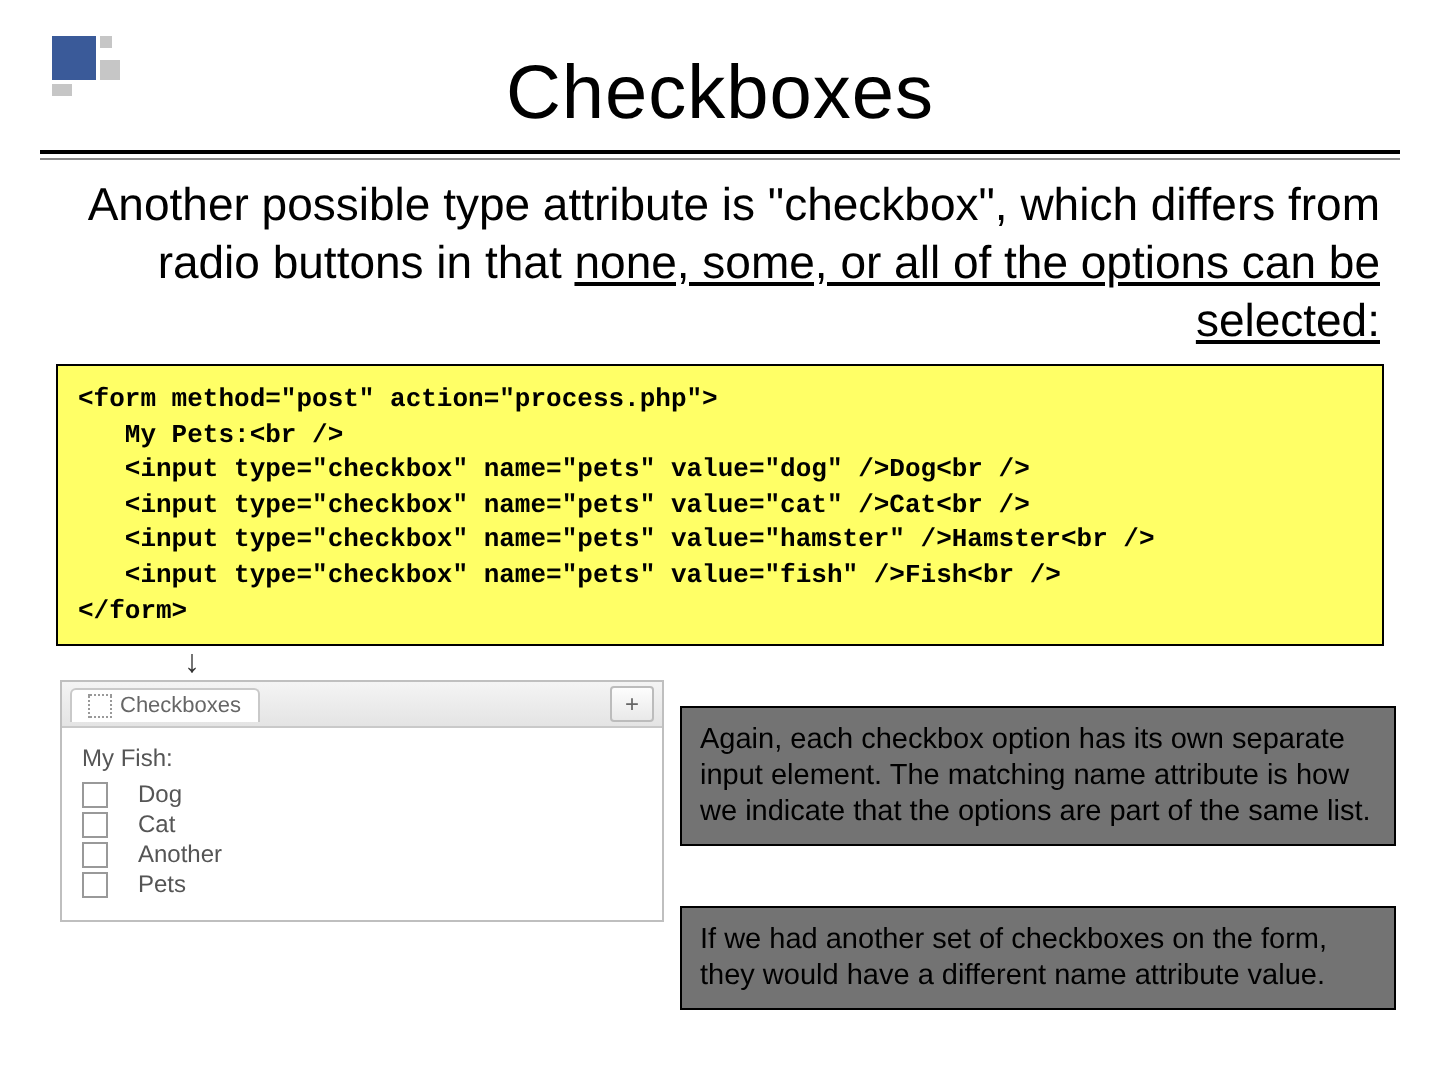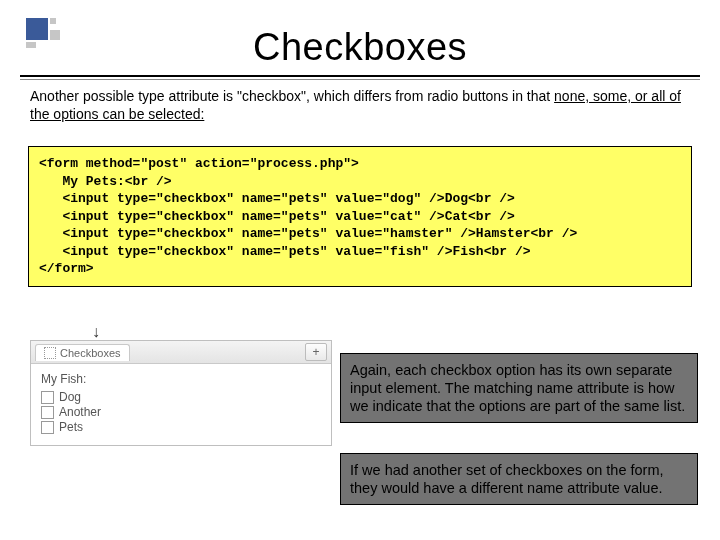--- a/index.html
+++ b/index.html
@@ -28,23 +28,24 @@
   .title {
     text-align: center;
     font-size: 38px;
     font-weight: 400;
     margin: 26px 0 6px 0;
     letter-spacing: 0.5px;
   }
   .rule-thick { border: none; border-top: 2px solid #000; margin: 0 20px; }
   .rule-thin  { border: none; border-top: 1px solid #888; margin: 2px 20px 0 20px; }
   .body-text {
-    margin: 8px 30px 23px 30px;
-    font-size: 14px;
+    margin: 8px 30px 8px 30px;
+    font-size: 23px;
     line-height: 1.25;
+    text-align: right;
   }
   .u { text-decoration: underline; }
   .code-box {
     margin: 6px 28px;
     border: 1.5px solid #000;
     background: #ffff66;
     padding: 8px 10px;
     font-family: "Courier New", monospace;
     font-size: 13px;
     font-weight: bold;
@@ -104,21 +105,21 @@
     display: flex;
     align-items: center;
     justify-content: center;
     color: #666;
     font-size: 12px;
   }
   .browser-body {
     padding: 8px 10px 10px 10px;
   }
   .mock-label { margin-bottom: 4px; }
-  .mock-item { display: flex; align-items: center; gap: 5px; margin: 1px 0; }
+  .mock-item { display: flex; align-items: center; gap: 15px; margin: 1px 0; }
   .mock-check {
     width: 11px; height: 11px;
     border: 1px solid #999;
     background: #fff;
   }
   .callout {
     position: absolute;
     right: 22px;
     width: 338px;
     border: 1.5px solid #000;
@@ -165,20 +166,24 @@
     <div class="plus-btn">+</div>
   </div>
   <div class="browser-body">
     <div class="mock-label">My Fish:</div>
     <div class="mock-item">
       <span class="mock-check"></span>
       <span>Dog</span>
     </div>
     <div class="mock-item">
       <span class="mock-check"></span>
+      <span>Cat</span>
+    </div>
+    <div class="mock-item">
+      <span class="mock-check"></span>
       <span>Another</span>
     </div>
     <div class="mock-item">
       <span class="mock-check"></span>
       <span>Pets</span>
     </div>
   </div>
 </div>
 
 <div class="callout callout1">Again, each checkbox option has its own separate input element.  The matching name attribute is how we indicate that the options are part of the same list.</div>

